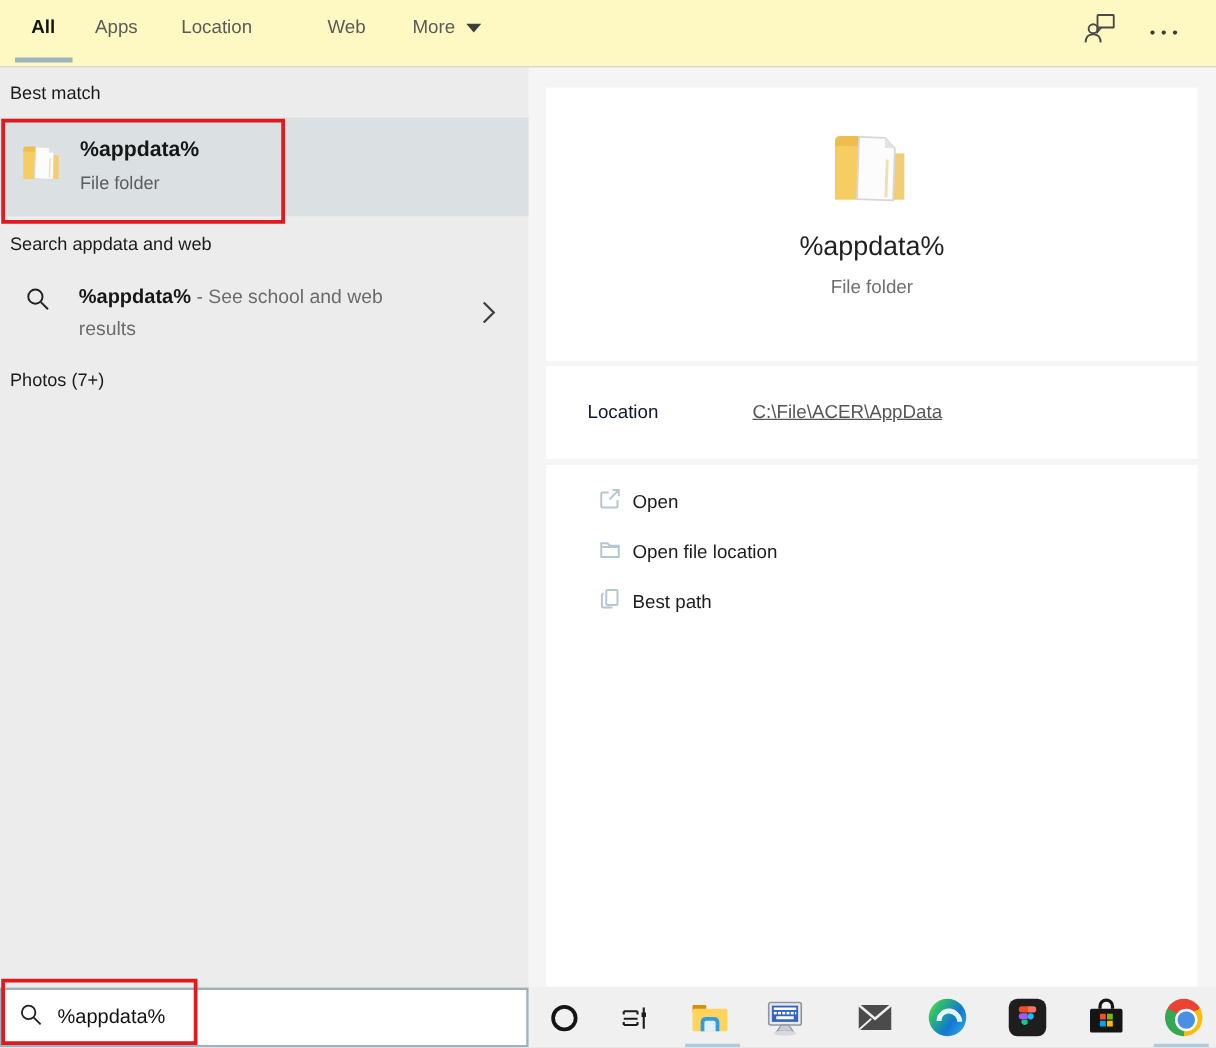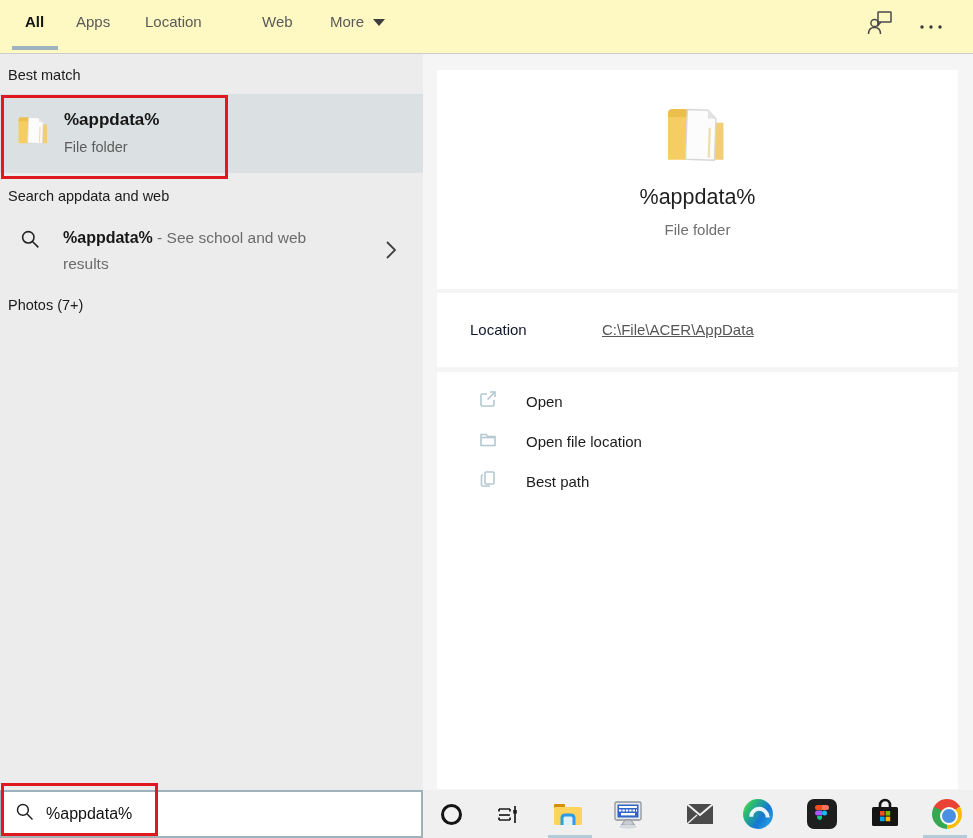--- a/index.html
+++ b/index.html
@@ -56,21 +56,21 @@
   .card-header .big-icon { margin-top:25px; width:74px; height:74px; }
   .preview-title { margin-top:16px; font-size:21.5px; color:#1f1f1f; }
   .preview-sub   { margin-top:11px; font-size:15px; color:#6f6f6f; }
 
   .card-location { top:239px; height:74px; }
   .loc-label { position:absolute; left:33px; top:28px; font-size:15px; color:#0f172a; }
   .loc-link  { position:absolute; left:165px; top:28px; font-size:15px; color:#565656;
                text-decoration:underline; cursor:pointer; }
 
   .card-actions { top:318px; height:417px; padding-top:9px; }
-  .action-row { height:40px; display:flex; align-items:center; padding-left:41px; gap:28px; cursor:pointer; }
+  .action-row { height:40px; display:flex; align-items:center; padding-left:41px; gap:8px; cursor:pointer; }
   .action-row span.lbl { font-size:15px; color:#1c1c1c; }
 
   
   .taskbar { position:absolute; left:423px; top:790px; width:550px; height:48px; background:#f0f0f0; }
   .tb-icon { position:absolute; top:8px; width:32px; height:32px; display:flex;
              align-items:center; justify-content:center; cursor:pointer; }
   .cortana-ring { width:21px; height:21px; border:3px solid #141414; border-radius:50%; }
   .running-underline { position:absolute; top:45px; height:3px; background:#b3cbd9; }
 
   .edge-circle { position:relative; width:30px; height:30px; border-radius:50%;

